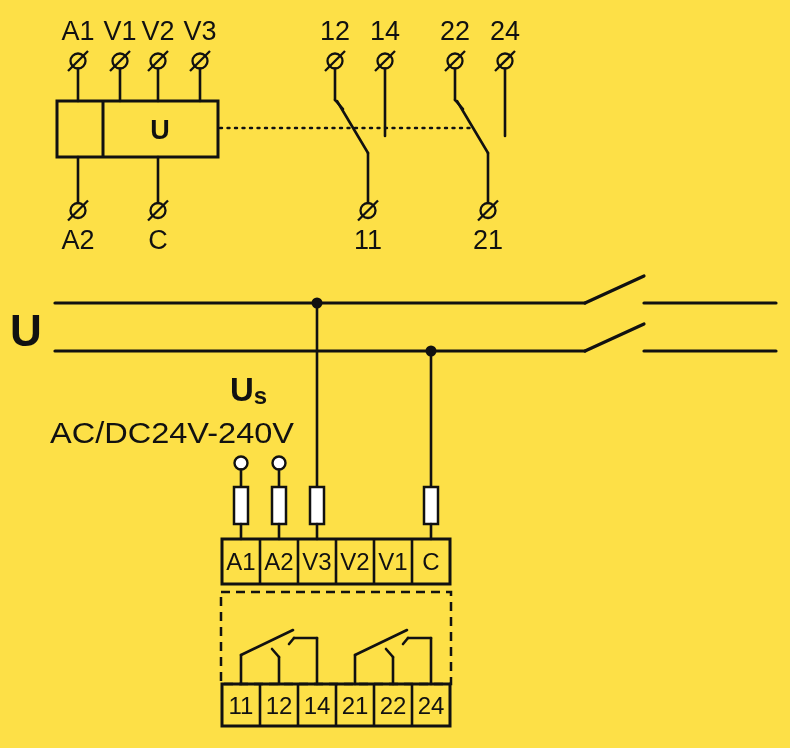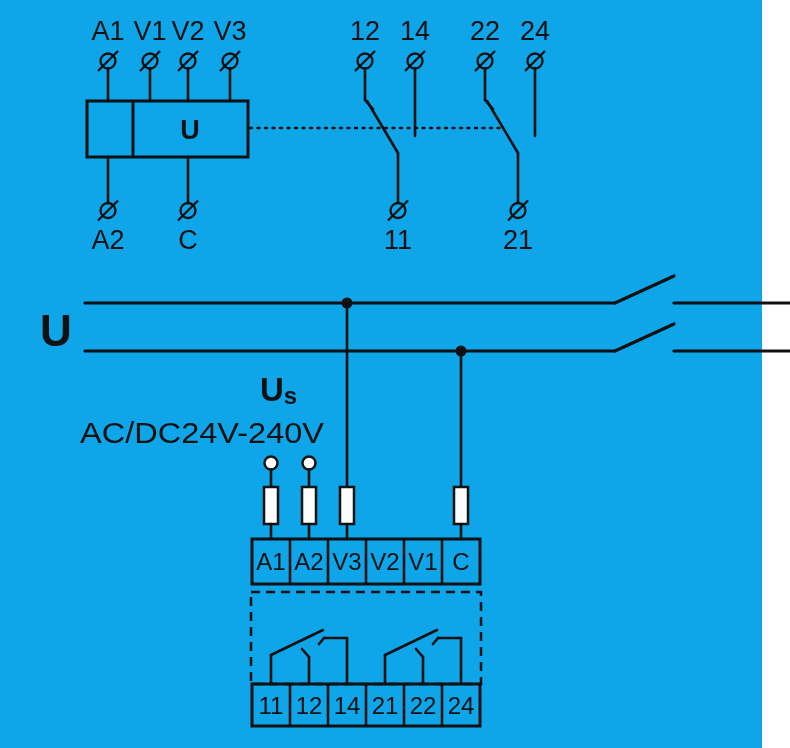--- a/index.html
+++ b/index.html
@@ -1,16 +1,16 @@
 <!DOCTYPE html>
 <html><head>
 <meta charset="utf-8">
 <style>
   html,body{margin:0;padding:0;background:#ffffff;}
-  .stage{width:732px;height:748px;background:#0ea5e9;position:relative;font-family:"Liberation Sans",sans-serif;padding-left:30px;}
+  .stage{width:790px;height:748px;background:#fde047;position:relative;font-family:"Liberation Sans",sans-serif;}
   svg{display:block;}
   .wire{stroke:#111;stroke-width:2.6;fill:none;stroke-linecap:round;}
   .pwr{stroke:#111;stroke-width:3.2;fill:none;stroke-linecap:round;}
   .frame{stroke:#111;stroke-width:3;fill:none;}
   .thin{stroke-width:2.6;}
   .term{stroke:#111;stroke-width:2.3;fill:none;}
   .fuse{stroke:#111;stroke-width:2.5;fill:#ffffff;}
   .dotlink{stroke:#111;stroke-width:2.4;stroke-dasharray:2 5.5;fill:none;stroke-linecap:round;}
   .dashbox{stroke:#111;stroke-width:2.5;stroke-dasharray:9 6;fill:none;}
   .dot{fill:#111;stroke:none;}

